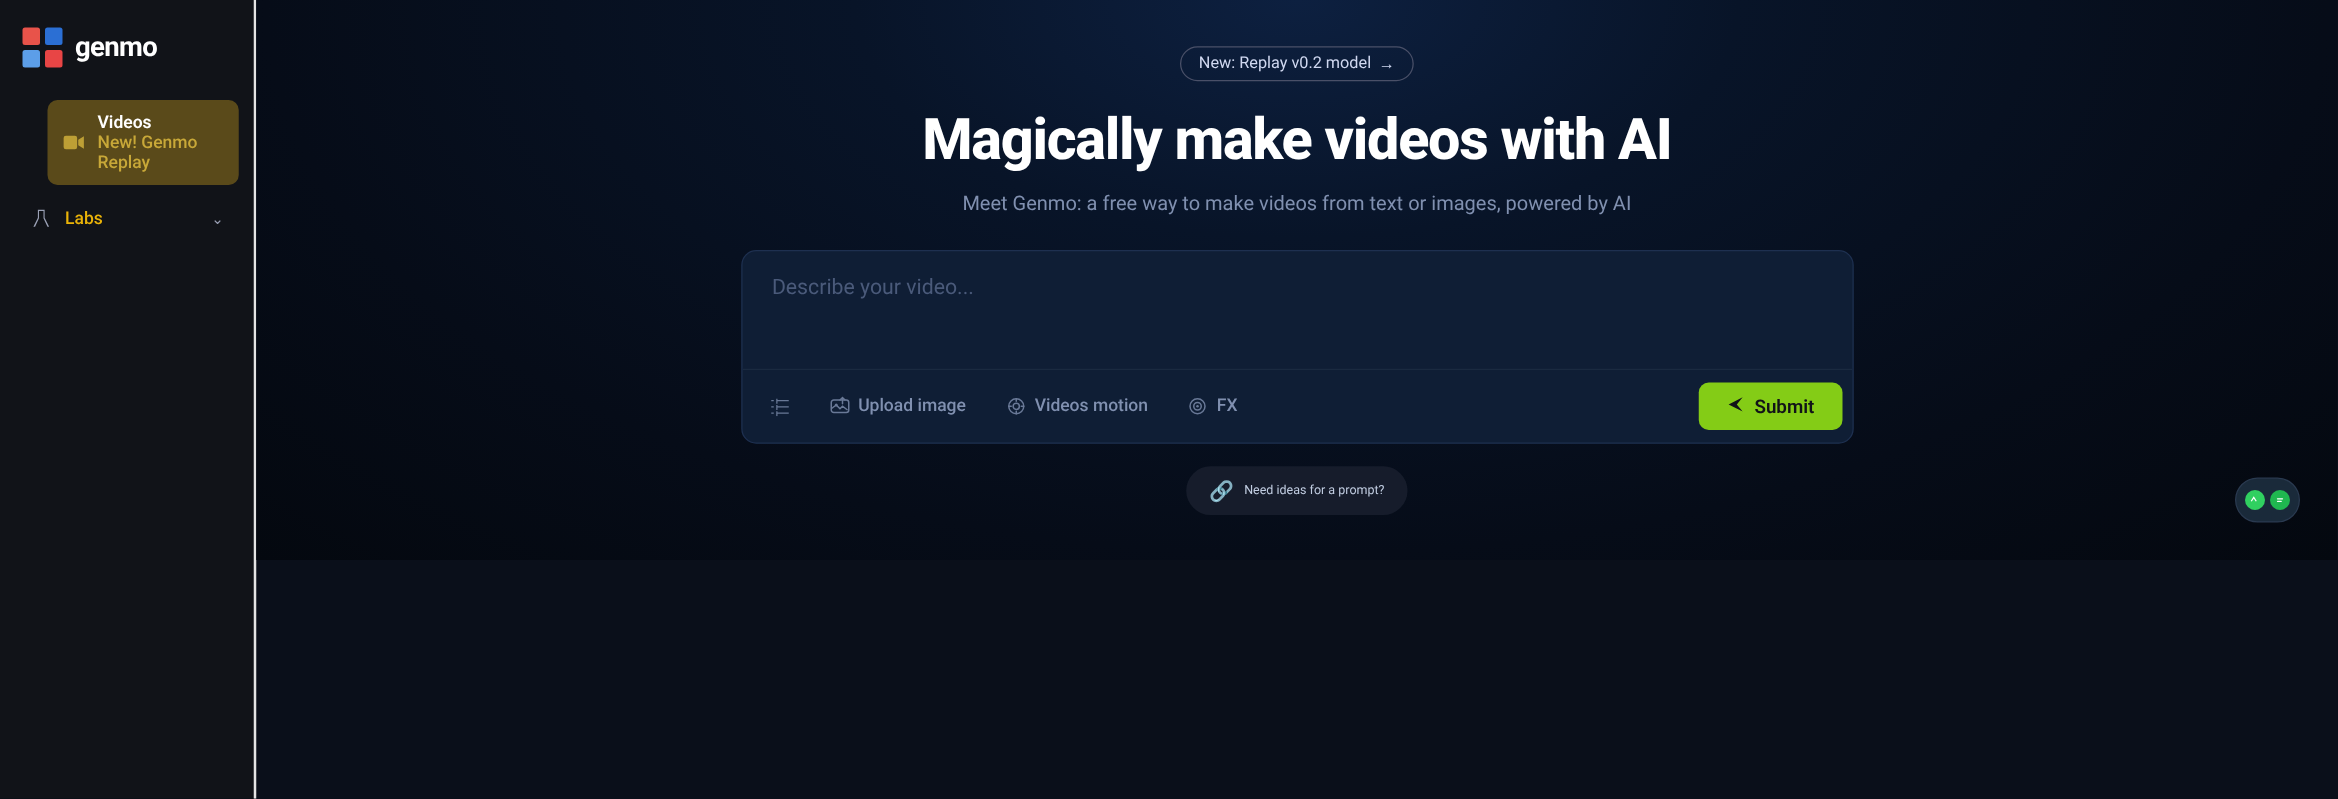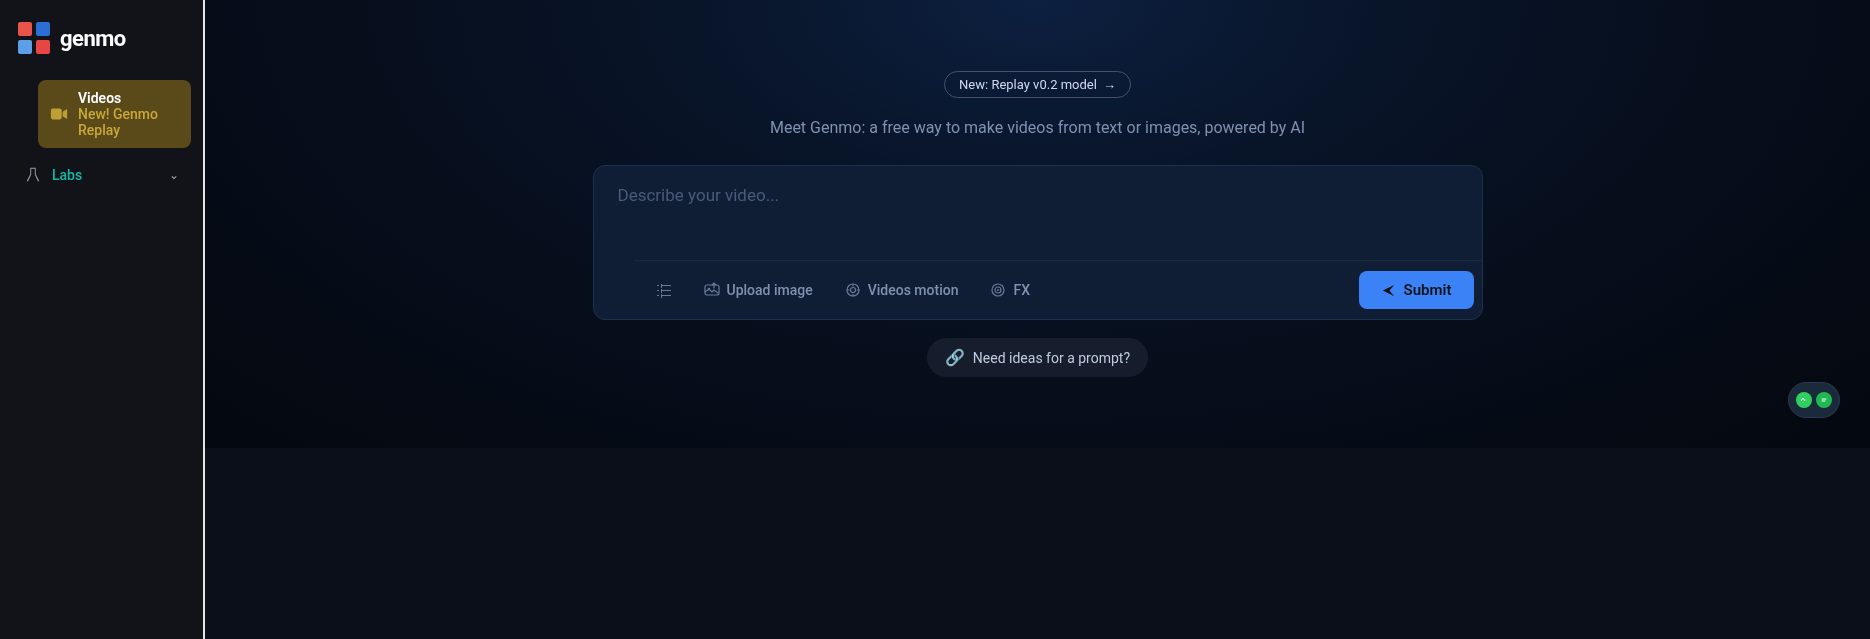--- a/index.html
+++ b/index.html
@@ -104,21 +104,21 @@
 
     .labs-icon {
       width: 18px;
       height: 18px;
       color: #9aa0b4;
     }
 
     .nav-item-labs-label {
       font-size: 14px;
       font-weight: 500;
-      color: #14b8a6;
+      color: #eab308;
     }
 
     .chevron-icon {
       color: #9aa0b4;
       font-size: 12px;
     }
 
     
     .main {
       flex: 1;
@@ -193,21 +193,20 @@
     .text-area::placeholder {
       color: #4a5a7a;
     }
 
     .toolbar {
       display: flex;
       align-items: center;
       padding: 10px 8px;
       border-top: 1px solid #1a2a40;
       gap: 4px;
-      margin-left: 40px;
     }
 
     .toolbar-btn {
       display: flex;
       align-items: center;
       gap: 7px;
       padding: 8px 14px;
       border-radius: 8px;
       background: transparent;
       border: none;
@@ -223,24 +222,24 @@
       height: 16px;
       opacity: 0.8;
     }
 
     .toolbar-spacer {
       flex: 1;
     }
 
     .submit-btn {
       display: flex;
-      align-items: center;
+      align-items: flex-start;
       gap: 8px;
       padding: 10px 22px;
-      background: #3b82f6;
+      background: #84cc16;
       border: none;
       border-radius: 8px;
       cursor: pointer;
       font-size: 15px;
       font-weight: 600;
       color: #111318;
       font-family: inherit;
     }
 
     .submit-icon {
@@ -257,21 +256,21 @@
       border-radius: 20px;
       padding: 10px 18px;
       cursor: pointer;
     }
 
     .prompt-helper-icon {
       font-size: 16px;
     }
 
     .prompt-helper-text {
-      font-size: 14px;
+      font-size: 10px;
       color: #c0cce0;
     }
 
     
     .chat-widget {
       position: absolute;
       bottom: 30px;
       right: 30px;
       width: 52px;
       height: 36px;
@@ -345,20 +344,21 @@
   </div>
 </nav>
 
 <main class="main">
 
   <div class="new-model-badge">
     <span class="new-model-badge-text">New: Replay v0.2 model</span>
     <span class="badge-arrow">→</span>
   </div>
 
+  <h1 class="main-title">Magically make videos with AI</h1>
 
   <p class="main-subtitle">Meet Genmo: a free way to make videos from text or images, powered by AI</p>
 
   <div class="input-container">
     <textarea class="text-area" placeholder="Describe your video..." style=""></textarea>
 
     <div class="toolbar">
 
       <button class="toolbar-btn">
         <svg class="toolbar-icon" viewBox="0 0 16 16" fill="currentColor">

